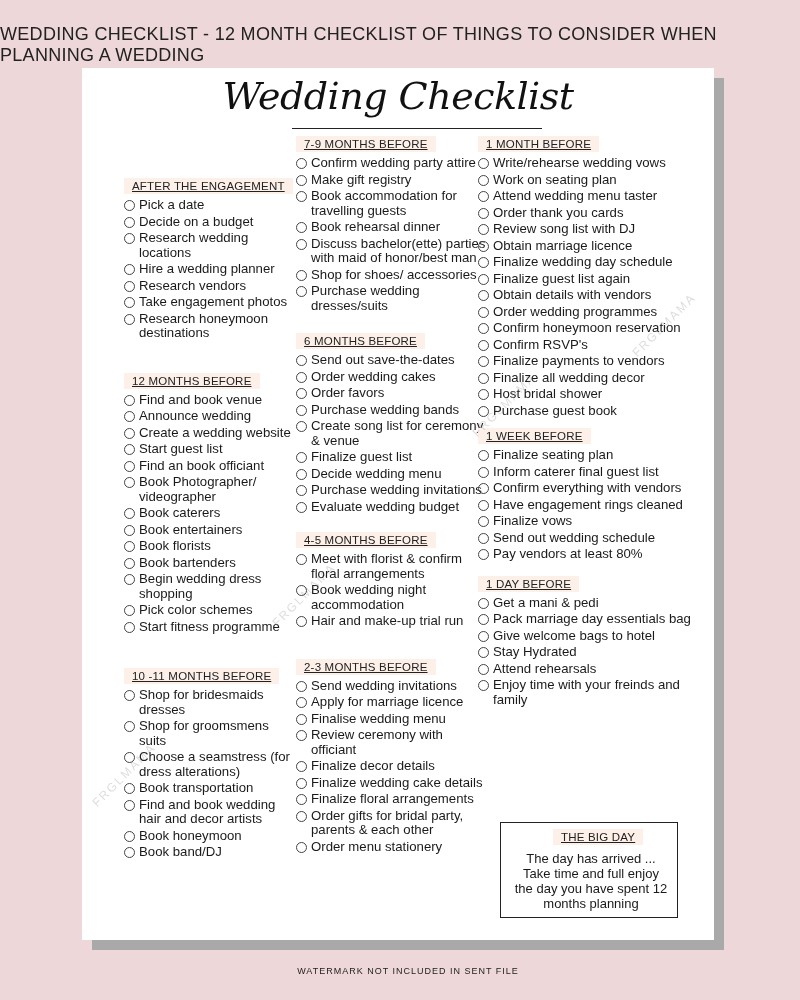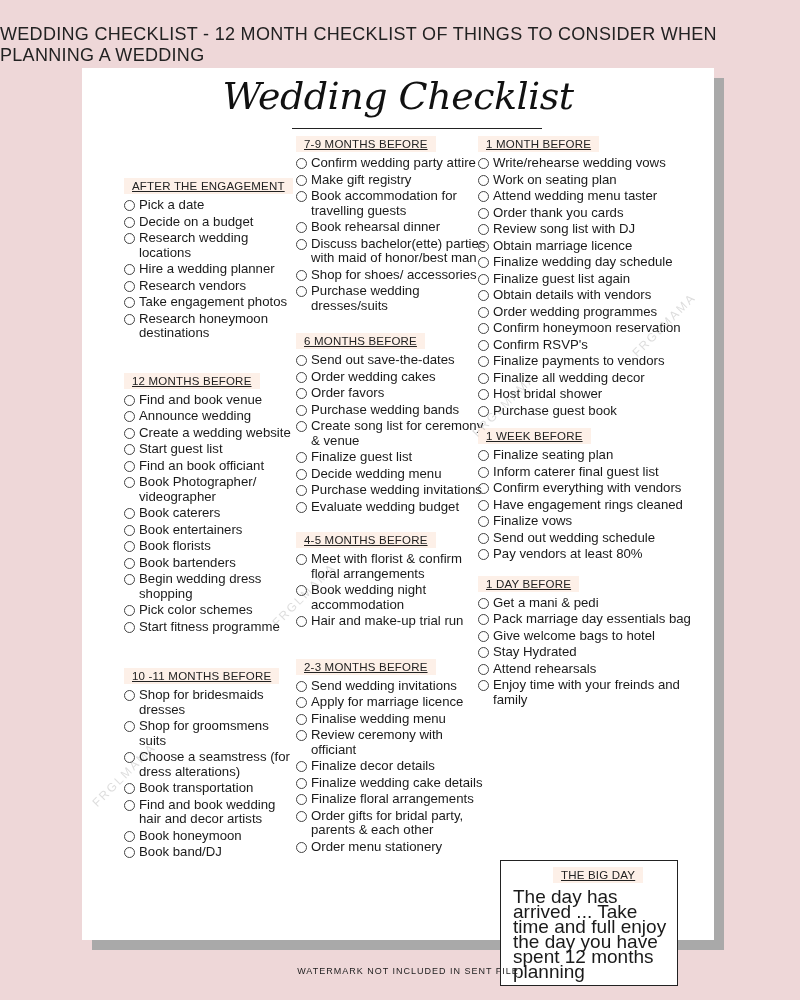--- a/index.html
+++ b/index.html
@@ -14,21 +14,21 @@
   .title-line { position:absolute; left:210px; top:60px; width:250px; height:1px; background:#222; }
   .col { position:absolute; }
   .section { margin-bottom:0; }
   .hdr { display:inline-block; background:#fdf0e8; font-size:11.5px; padding:2px 8px 2px 8px;
          text-decoration:underline; letter-spacing:0.2px; color:#222; }
   .items { list-style:none; margin:4px 0 0 0; padding:0; }
   .item { display:flex; align-items:flex-start; font-size:13.2px; line-height:14.5px; margin-bottom:2px; }
   .cb { flex:0 0 auto; width:9px; height:9px; border:1px solid #444; border-radius:50%; margin:2px 4px 0 0; }
   .box { position:absolute; border:1px solid #222; padding:0 8px 6px 8px; background:#fff; }
   .box .hdr { margin:6px 0 6px 40px; }
-  .box-text { font-size:19px; line-height:15px; }
+  .box-text { font-size:13px; line-height:15px;text-align:center; }
   .footer { position:absolute; left:8px; width:800px; top:966px; text-align:center;
          font-size:9px; letter-spacing:1px; color:#222; }
   .wm { position:absolute; font-size:12px; letter-spacing:2px; color:rgba(120,120,120,0.25);
         transform:rotate(-45deg); white-space:nowrap; pointer-events:none; }
 </style>
 </head>
 <body>
 
 <div class="top-caption">WEDDING CHECKLIST - 12 MONTH CHECKLIST OF THINGS TO CONSIDER WHEN PLANNING A WEDDING</div>
 <div class="shadow"></div>
@@ -392,21 +392,21 @@
             <span class="cb"></span>
             <span>Attend rehearsals</span>
           </li>
           <li class="item">
             <span class="cb"></span>
             <span>Enjoy time with your freinds and family</span>
           </li>
         </ul></div>
     </div>
 
-  <div class="box" style="left:418px; top:792px; width:156px;padding-left:12px;">
+  <div class="box" style="left:418px; top:754px; width:156px;padding-left:12px;">
     <div class="hdr">THE BIG DAY</div>
     <div class="box-text">The day has arrived ... Take time and full enjoy the day you have spent 12 months planning</div>
   </div>
 
   <div class="wm" style="left:0px; top:700px;">FRGLMAMA</div>
   <div class="wm" style="left:180px; top:520px;">FRGLMAMA</div>
   <div class="wm" style="left:380px; top:330px;">FRGLMAMA</div>
   <div class="wm" style="left:540px; top:250px;">FRGLMAMA</div>
 </div>
 <div class="footer">WATERMARK NOT INCLUDED IN SENT FILE</div>

